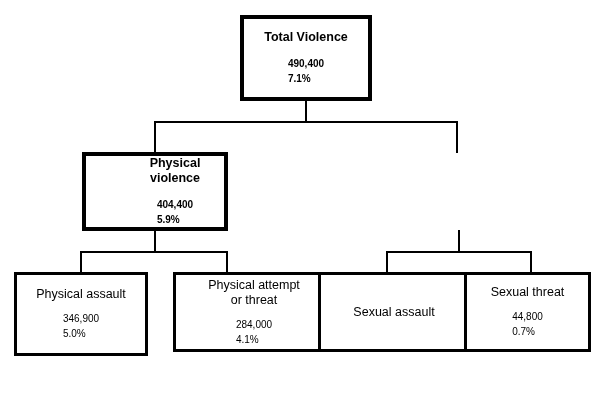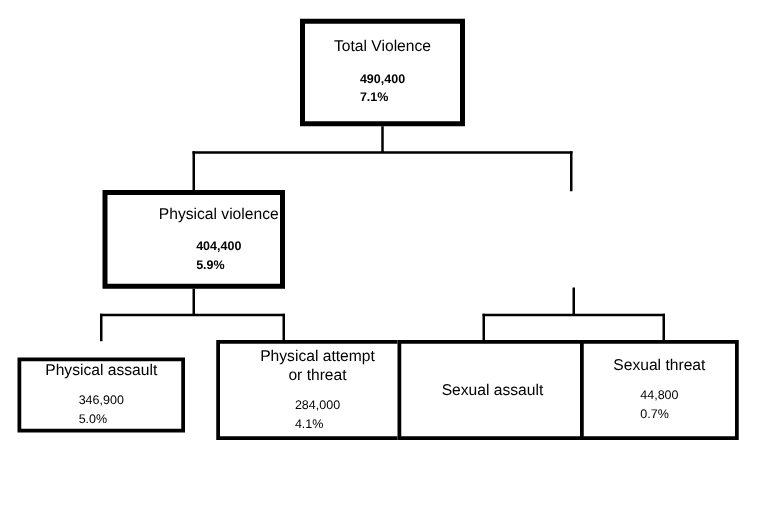--- a/index.html
+++ b/index.html
@@ -41,21 +41,21 @@
   }
 
   .node-title {
     font-size: 12.5px;
     line-height: 15px;
     text-align: center;
     white-space: pre-line;
   }
   .level-1 .node-title,
   .level-2 .node-title {
-    font-weight: normal;
+    font-weight: bold;
   }
   .level-3 .node-title {
     font-weight: normal;
   }
 
   .node-stats {
     text-align: left;
     font-size: 10px;
     line-height: 15px;
     margin-top: 11px;
@@ -112,21 +112,21 @@
 
   <div class="node level-2" style="left:82px; top:152px; width:146px; height:79px;padding-left:40px;">
     <div class="node-title">Physical violence</div>
     <div class="node-stats">
       <span class="node-count">404,400</span>
       <span class="node-percent">5.9%</span>
     </div>
   </div>
 
 
-  <div class="node level-3" style="left:14px; top:286px; width:134px; height:60px;">
+  <div class="node level-3" style="left:14px; top:272px; width:134px; height:84px;">
     <div class="node-title">Physical assault</div>
     <div class="node-stats">
       <span class="node-count">346,900</span>
       <span class="node-percent">5.0%</span>
     </div>
   </div>
 
   <div class="node level-3" style="left:160px; top:272px; width:162px; height:80px;margin-left:13px;">
     <div class="node-title">Physical attempt
 or threat</div>

